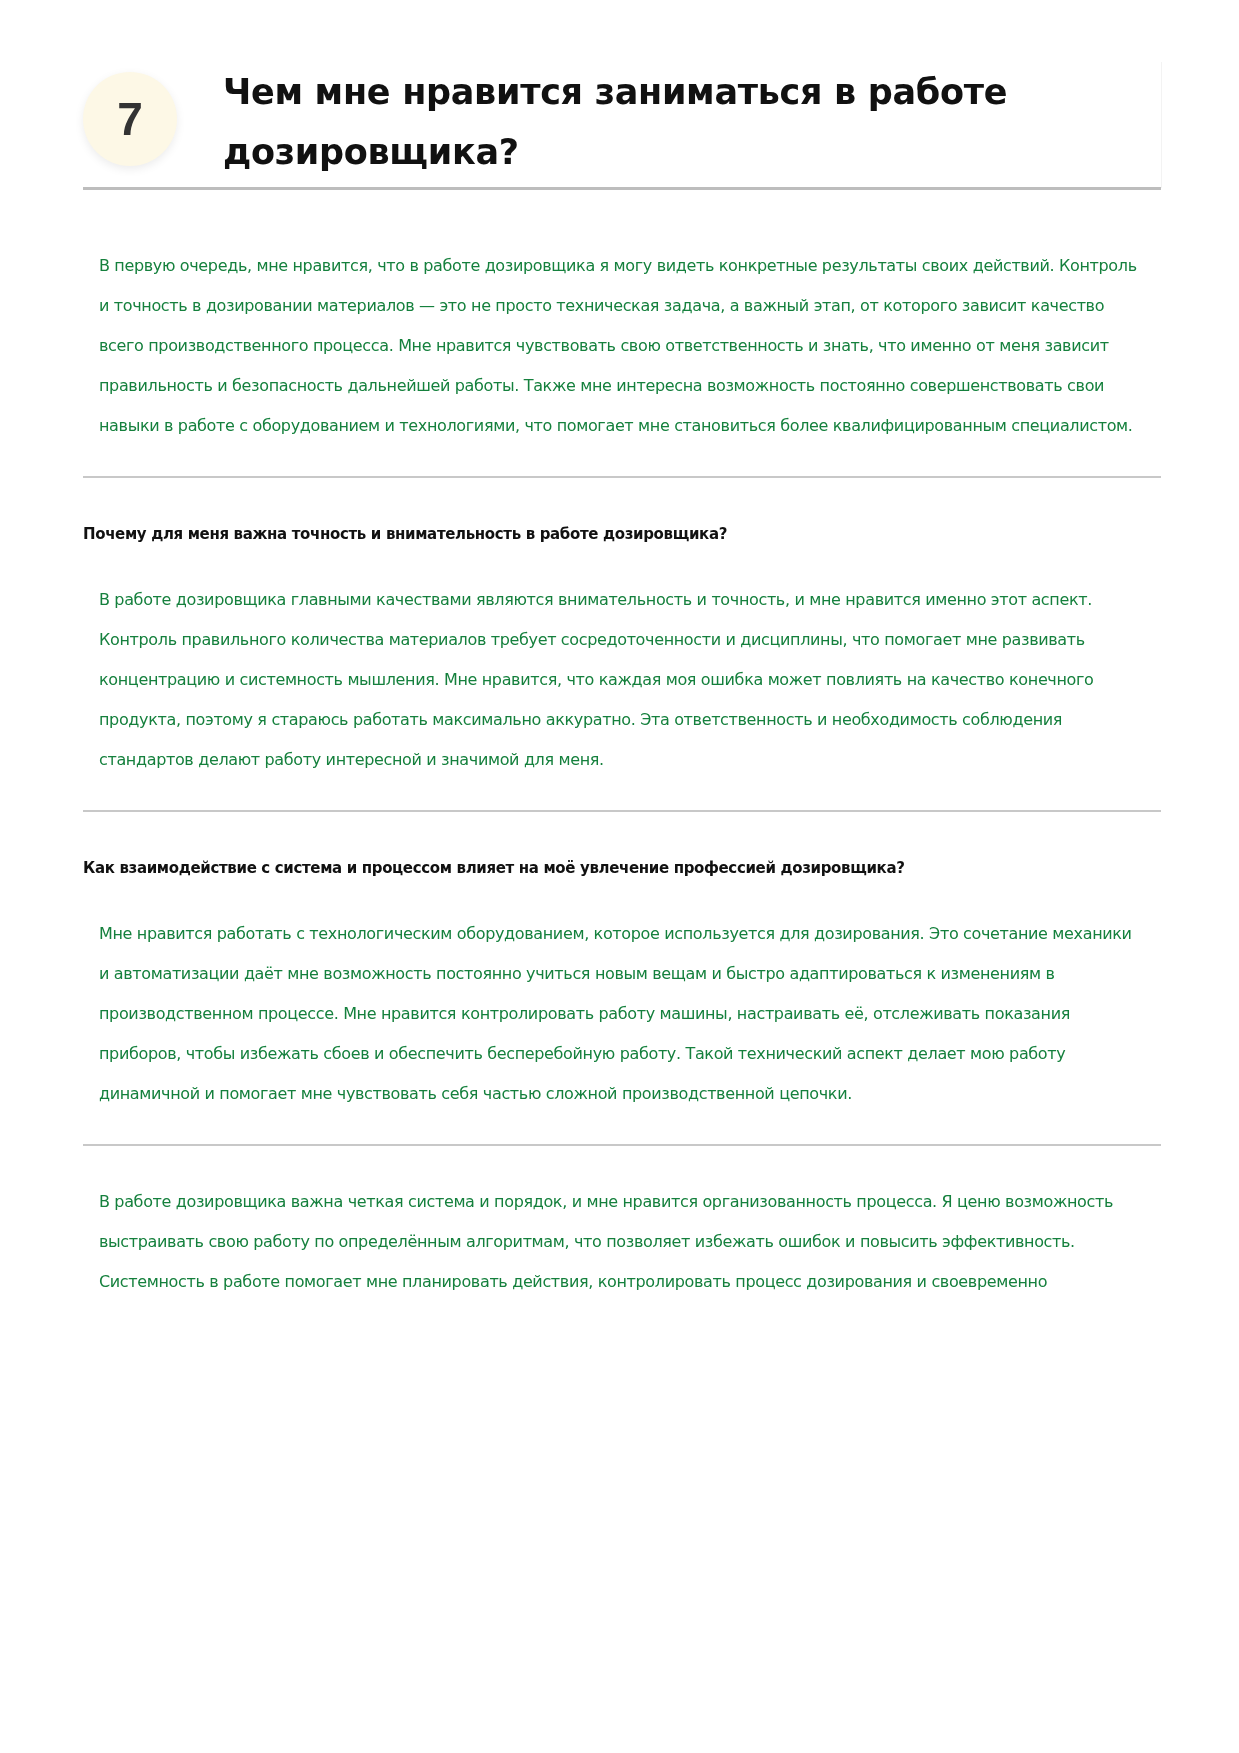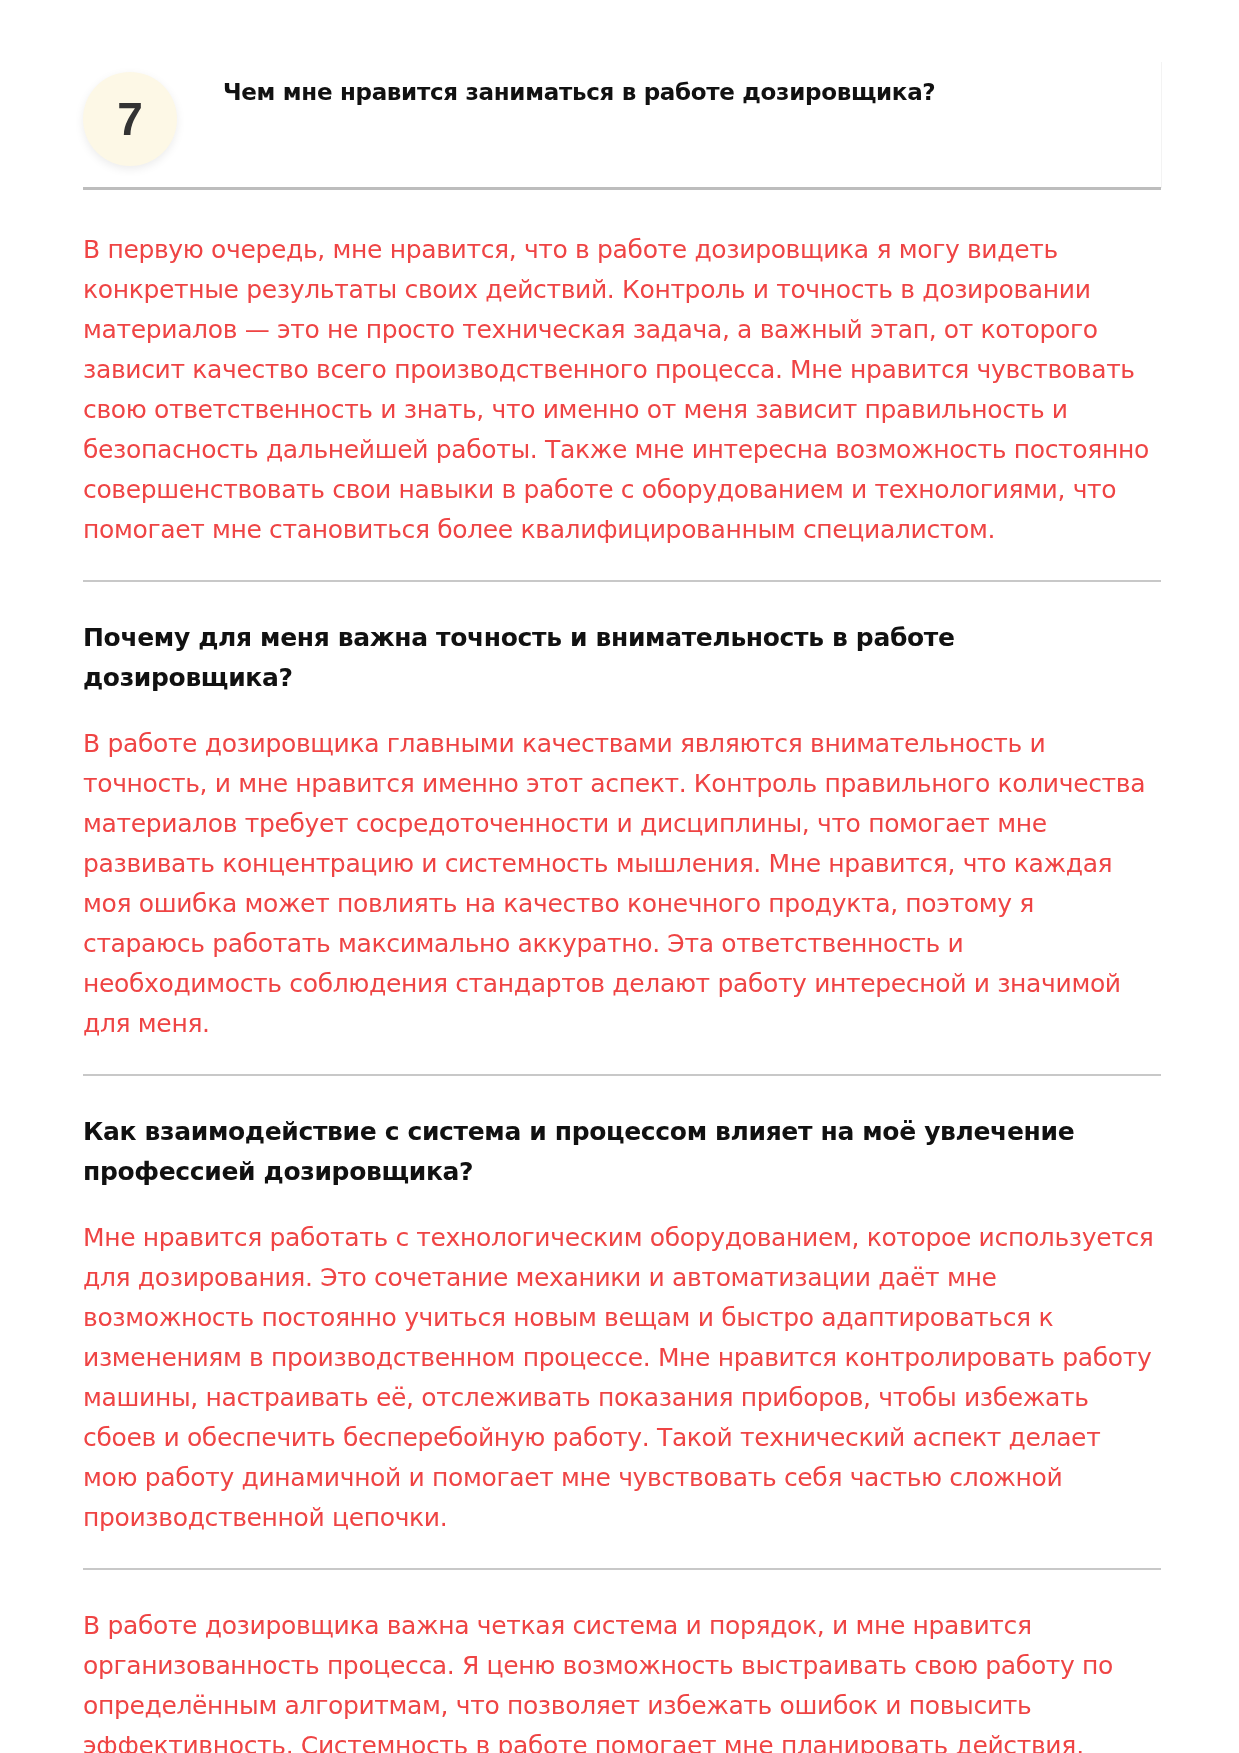--- a/index.html
+++ b/index.html
@@ -49,55 +49,55 @@
       font-weight: bold;
       font-size: 46px;
       color: #333333;
     }
     .title {
       position: absolute;
       left: 140px;
       top: 62px;
       width: 880px;
       margin: 0;
-      font-size: 23px;
+      font-size: 35px;
       line-height: 60px;
       font-weight: bold;
       color: #111111;
       letter-spacing: -0.3px;
     }
     .header-rule {
       position: absolute;
       left: 0;
       top: 187px;
       width: 1078px;
       height: 3px;
       background: #bdbdbd;
     }
     .content {
       position: absolute;
       left: 0;
       top: 230px;
       width: 1078px;
     }
     p.body {
-      margin: 0;
-      font-size: 25px;
+      margin: 16px;
+      font-size: 16px;
       line-height: 40px;
-      color: #ef4444;
+      color: #15803d;
       letter-spacing: -0.35px;
     }
     .sep {
       height: 2px;
       background: #c8c8c8;
       margin: 30px 0 36px 0;
     }
     h2.sub {
       margin: 0 0 26px 0;
-      font-size: 25px;
+      font-size: 15px;
       line-height: 40px;
       font-weight: bold;
       color: #111111;
       letter-spacing: -0.35px;
     }
   </style>
 </head>
 <body>
 
 <div class="page">

